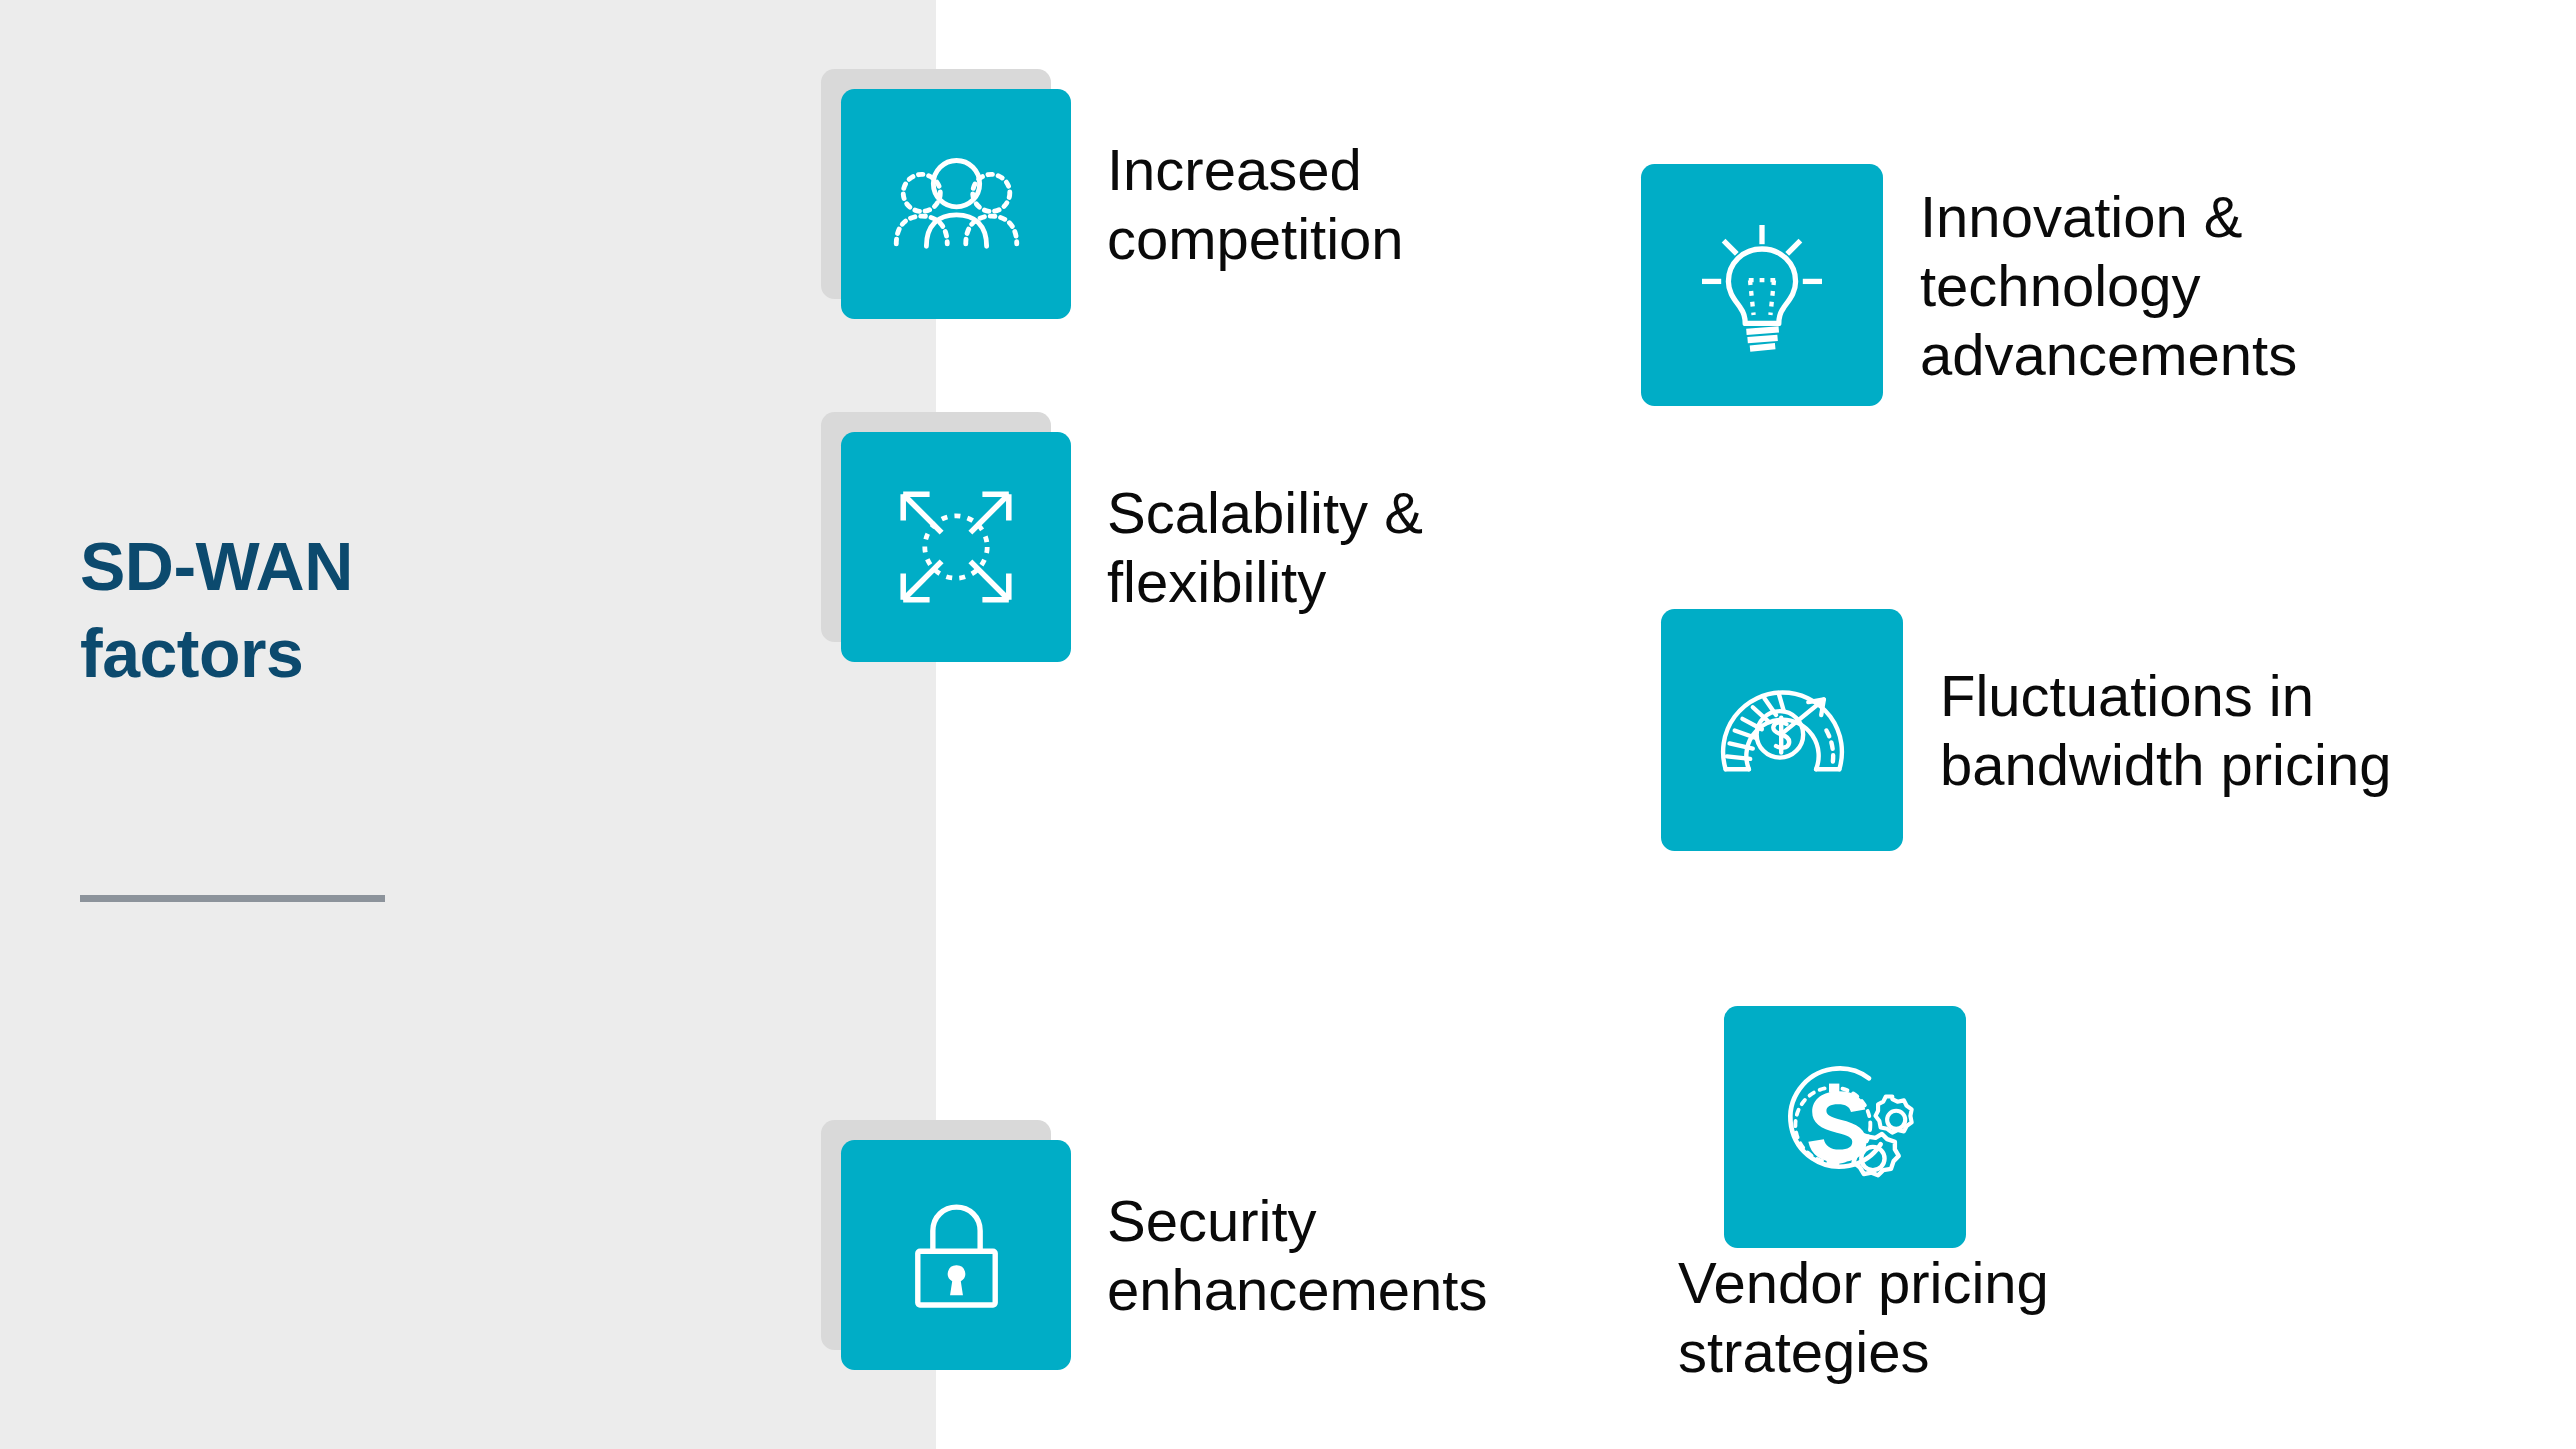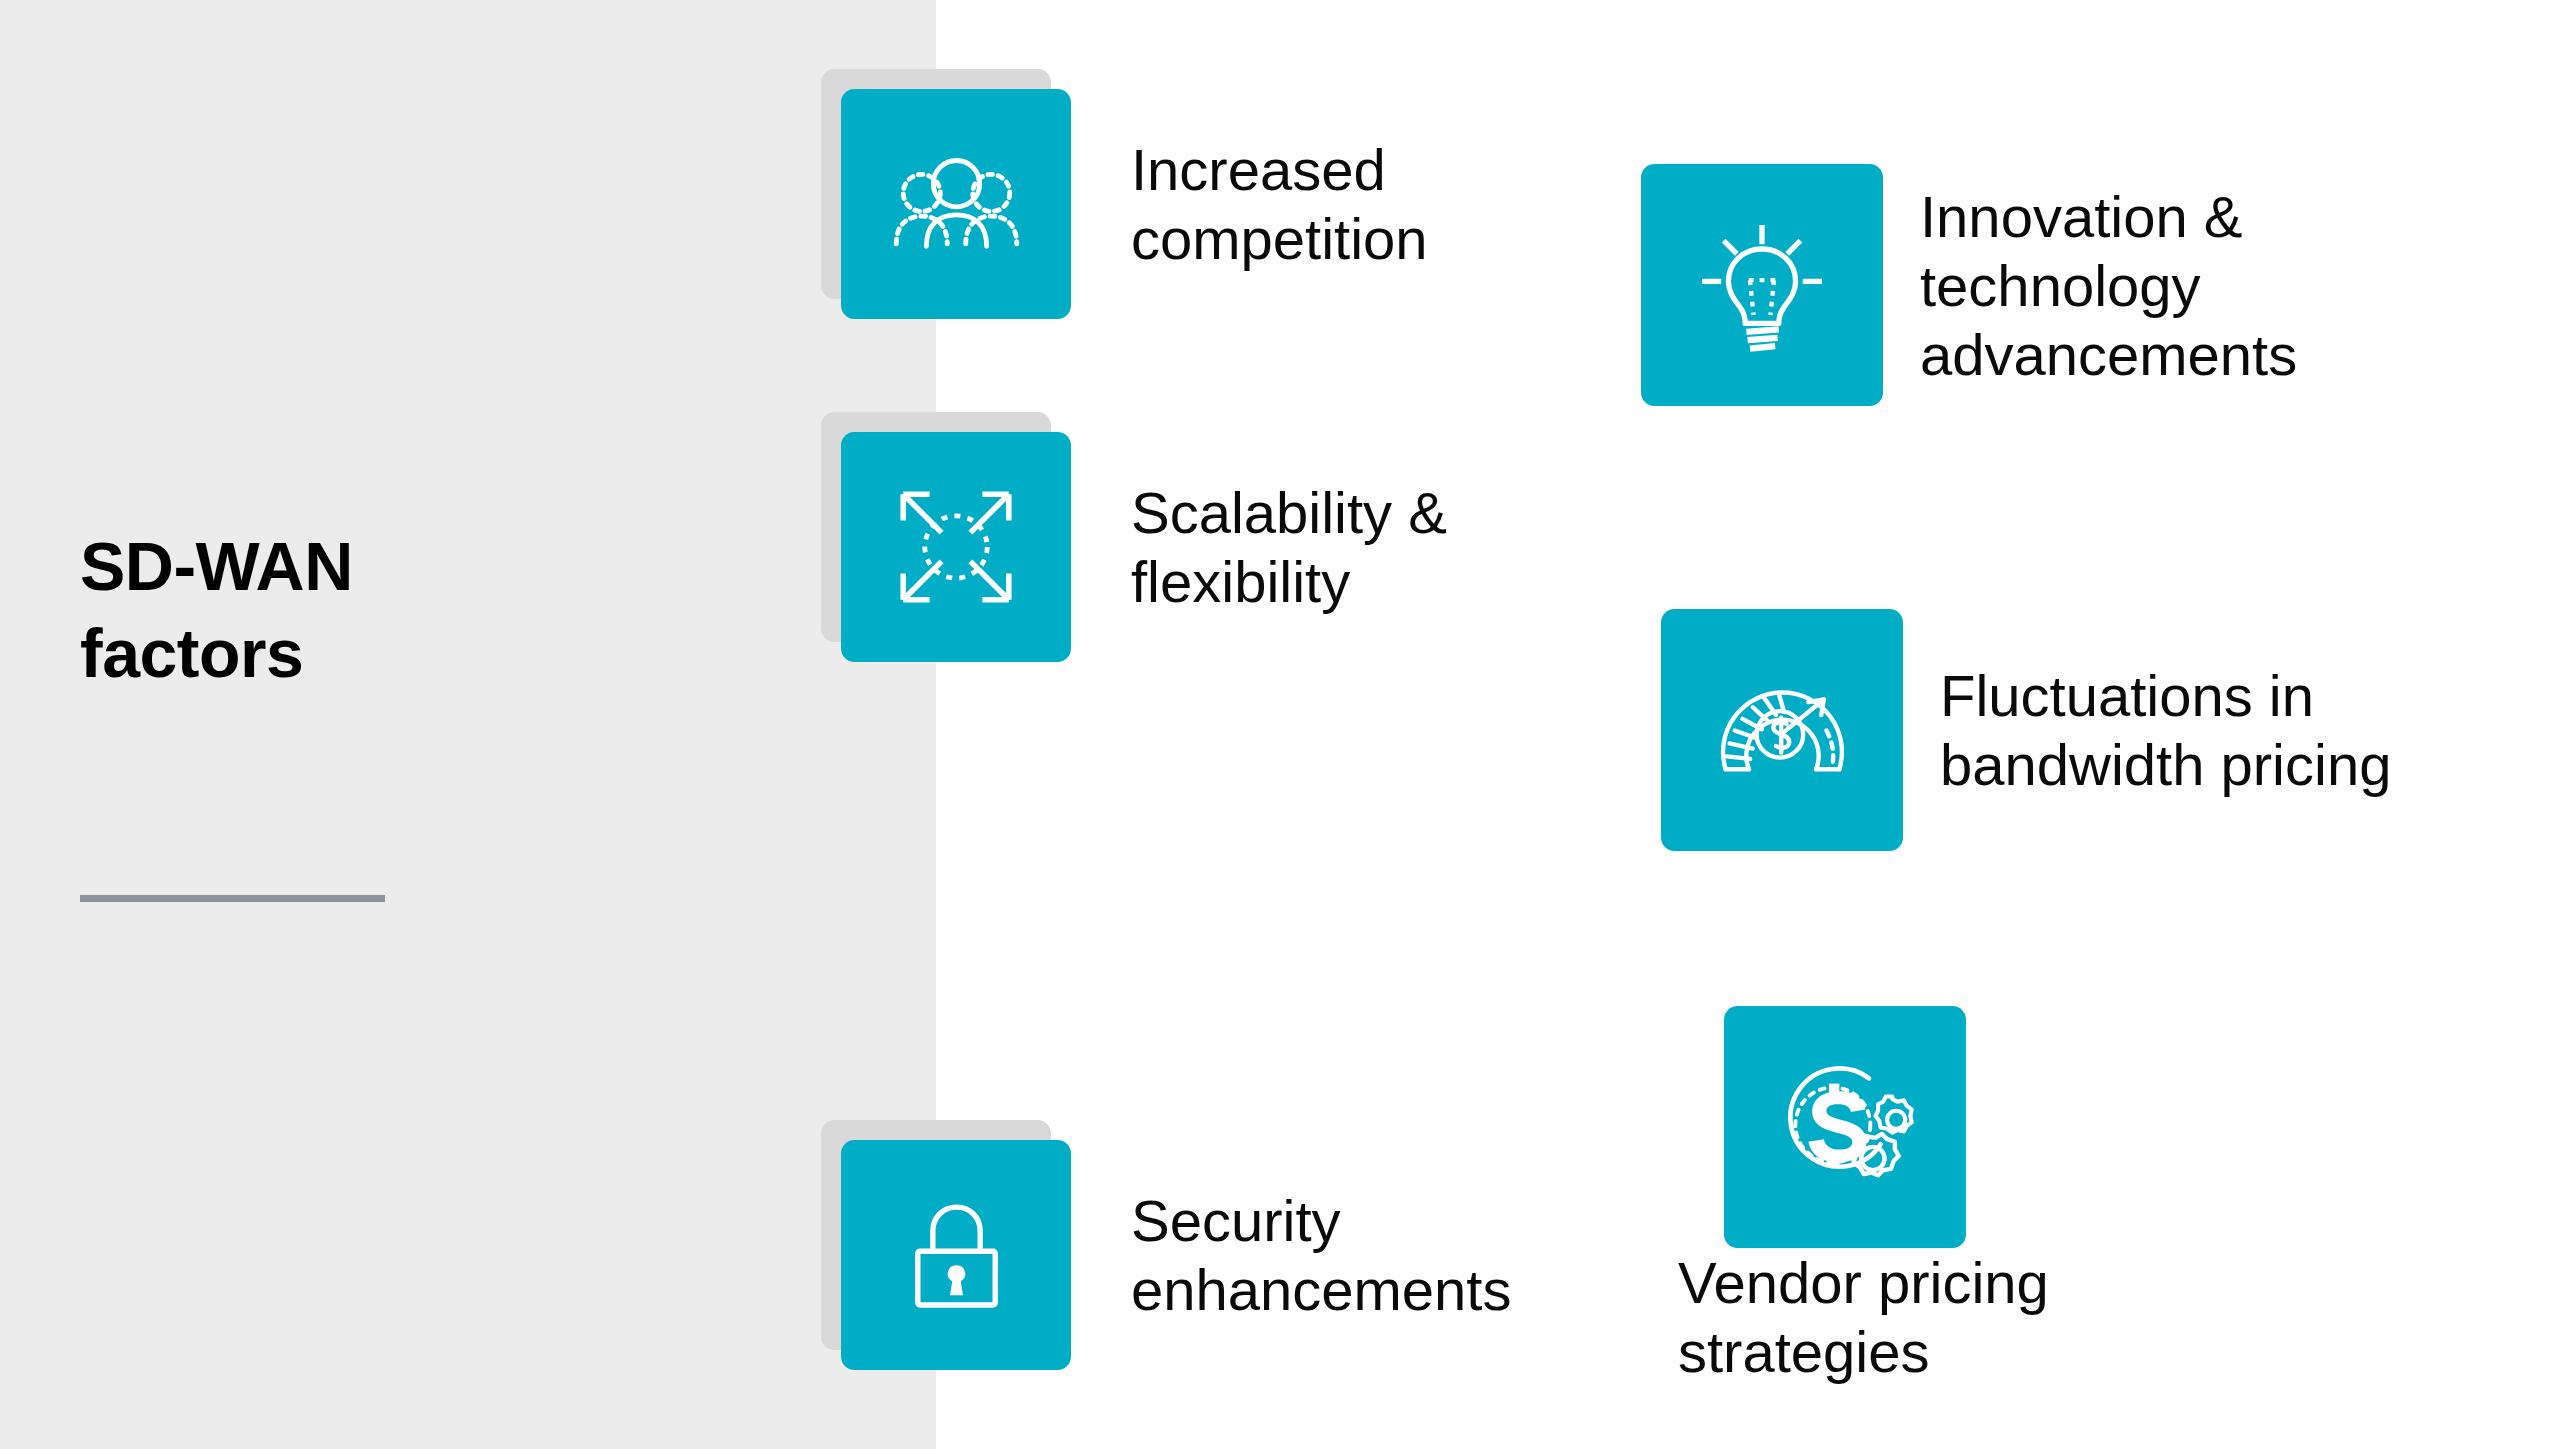--- a/index.html
+++ b/index.html
@@ -39,21 +39,21 @@
     top: 523px;
     width: 644px;
   }
   .title-block .title-line {
     display: block;
     font-family: "Liberation Sans", sans-serif;
     font-weight: bold;
     font-size: 68px;
     line-height: 87px;
     letter-spacing: -0.5px;
-    color: #000000;
+    color: #0c4a6e;
     white-space: nowrap;
   }
 
   .title-rule {
     position: absolute;
     left: 80px;
     top: 895px;
     width: 305px;
     height: 6.7px;
     background: #8C939B;
@@ -92,21 +92,21 @@
 
   .tile svg { display: block; }
 
   .row-label {
     font-family: "Liberation Sans", sans-serif;
     font-weight: normal;
     font-size: 58px;
     line-height: 69px;
     color: #0A0A0A;
     white-space: pre-line;
-    margin-left: 60px;
+    margin-left: 36px;
   }
 
   
   .col-left .tile { width: 230px; height: 230px; }
   .col-left .tile-wrap { width: 230px; height: 230px; }
 
   
   .col-right .tile { width: 242px; height: 242px; }
   .col-right .tile-wrap { width: 242px; height: 242px; }
   .col-right .row-label { margin-left: 37px; }

